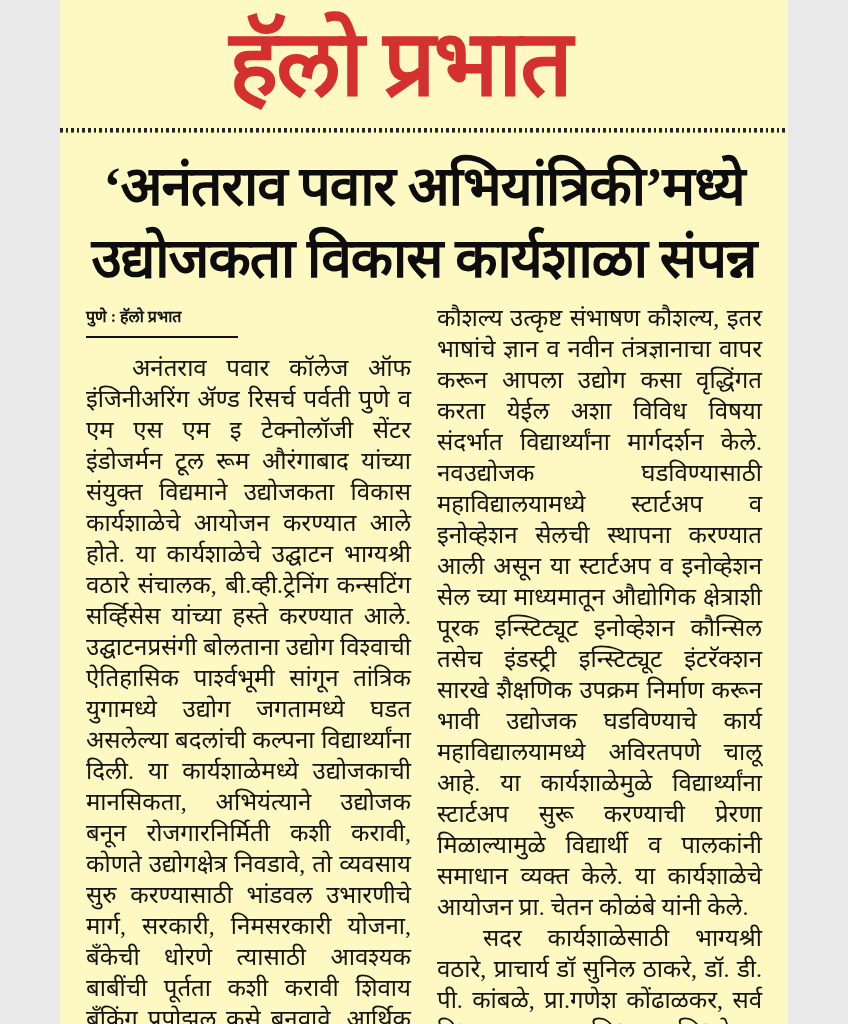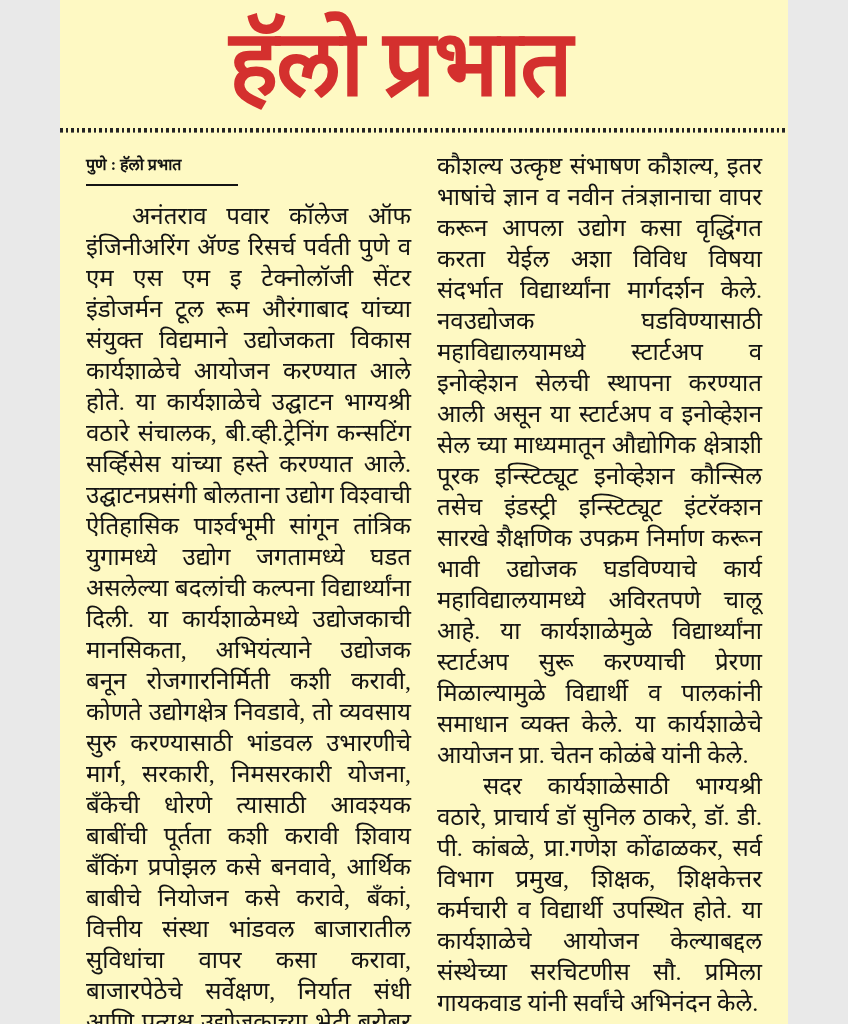--- a/index.html
+++ b/index.html
@@ -140,20 +140,22 @@
           <textPath href="#stamp-ring-path" startOffset="2">Anantrao Pawar College of Engineering &amp; Research ★</textPath>
         </text>
         <text class="center-text" x="50" y="54">LIBRARY</text>
       </svg>
     </div>
   </header>
 
   <div class="dotted-rule"></div>
 
   <section class="headline">
+    <div class="headline-line">‘अनंतराव पवार अभियांत्रिकी’मध्ये</div>
+    <div class="headline-line">उद्योजकता विकास कार्यशाळा संपन्न</div>
   </section>
 
   <section class="body-cols">
 
     <div class="col">
       <div class="dateline">पुणे : हॅलो प्रभात</div>
       <div class="dateline-rule"></div>
       <p class="para indent">अनंतराव पवार कॉलेज ऑफ इंजिनीअरिंग ॲण्ड रिसर्च पर्वती पुणे व एम एस एम इ टेक्नोलॉजी सेंटर इंडोजर्मन टूल रूम औरंगाबाद यांच्या संयुक्त विद्यमाने उद्योजकता विकास कार्यशाळेचे आयोजन करण्यात आले होते. या कार्यशाळेचे उद्घाटन भाग्यश्री वठारे संचालक, बी.व्ही.ट्रेनिंग कन्सटिंग सर्व्हिसेस यांच्या हस्ते करण्यात आले. उद्घाटनप्रसंगी बोलताना उद्योग विश्वाची ऐतिहासिक पार्श्वभूमी सांगून तांत्रिक युगामध्ये उद्योग जगतामध्ये घडत असलेल्या बदलांची कल्पना विद्यार्थ्यांना दिली. या कार्यशाळेमध्ये उद्योजकाची मानसिकता, अभियंत्याने उद्योजक बनून रोजगारनिर्मिती कशी करावी, कोणते उद्योगक्षेत्र निवडावे, तो व्यवसाय सुरु करण्यासाठी भांडवल उभारणीचे मार्ग, सरकारी, निमसरकारी योजना, बँकेची धोरणे त्यासाठी आवश्यक बाबींची पूर्तता कशी करावी शिवाय बँकिंग प्रपोझल कसे बनवावे, आर्थिक बाबीचे नियोजन कसे करावे, बँकां, वित्तीय संस्था भांडवल बाजारातील सुविधांचा वापर कसा करावा, बाजारपेठेचे सर्वेक्षण, निर्यात संधी आणि प्रत्यक्ष उद्योजकाच्या भेटी बरोबर व्यवस्थापन</p>
     </div>
 

